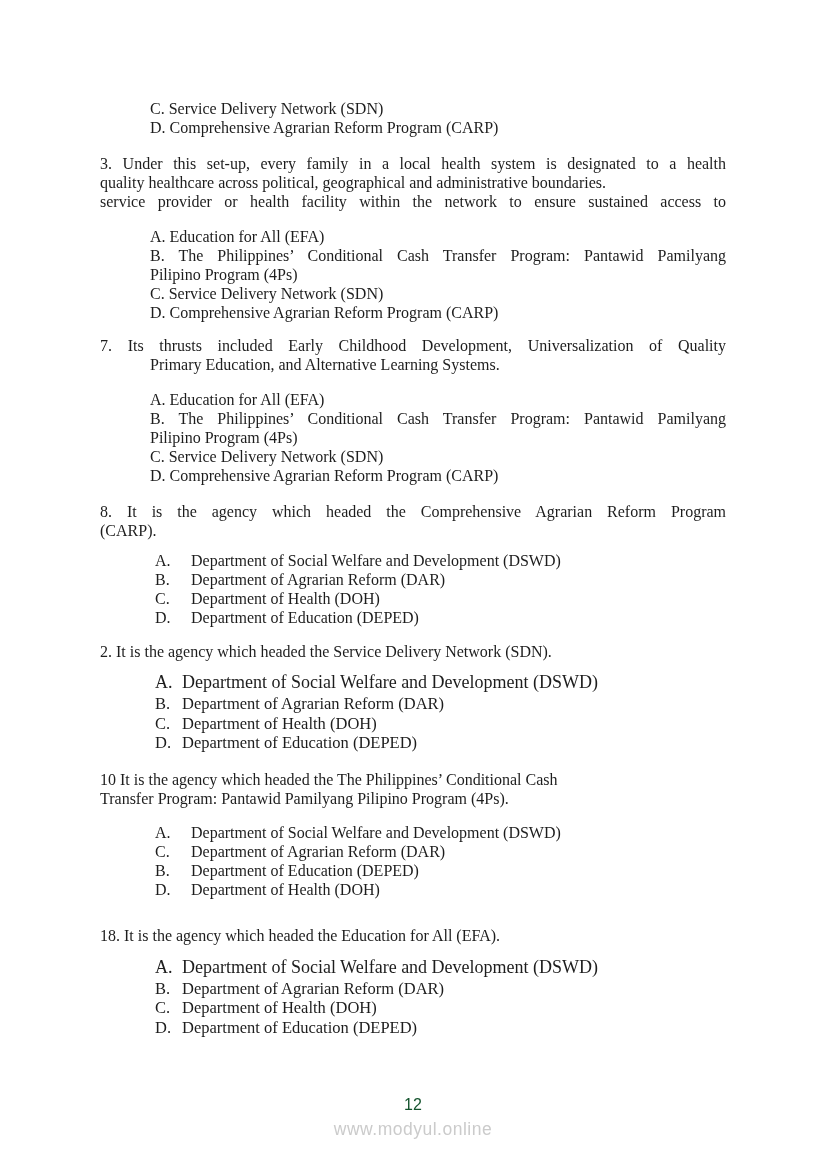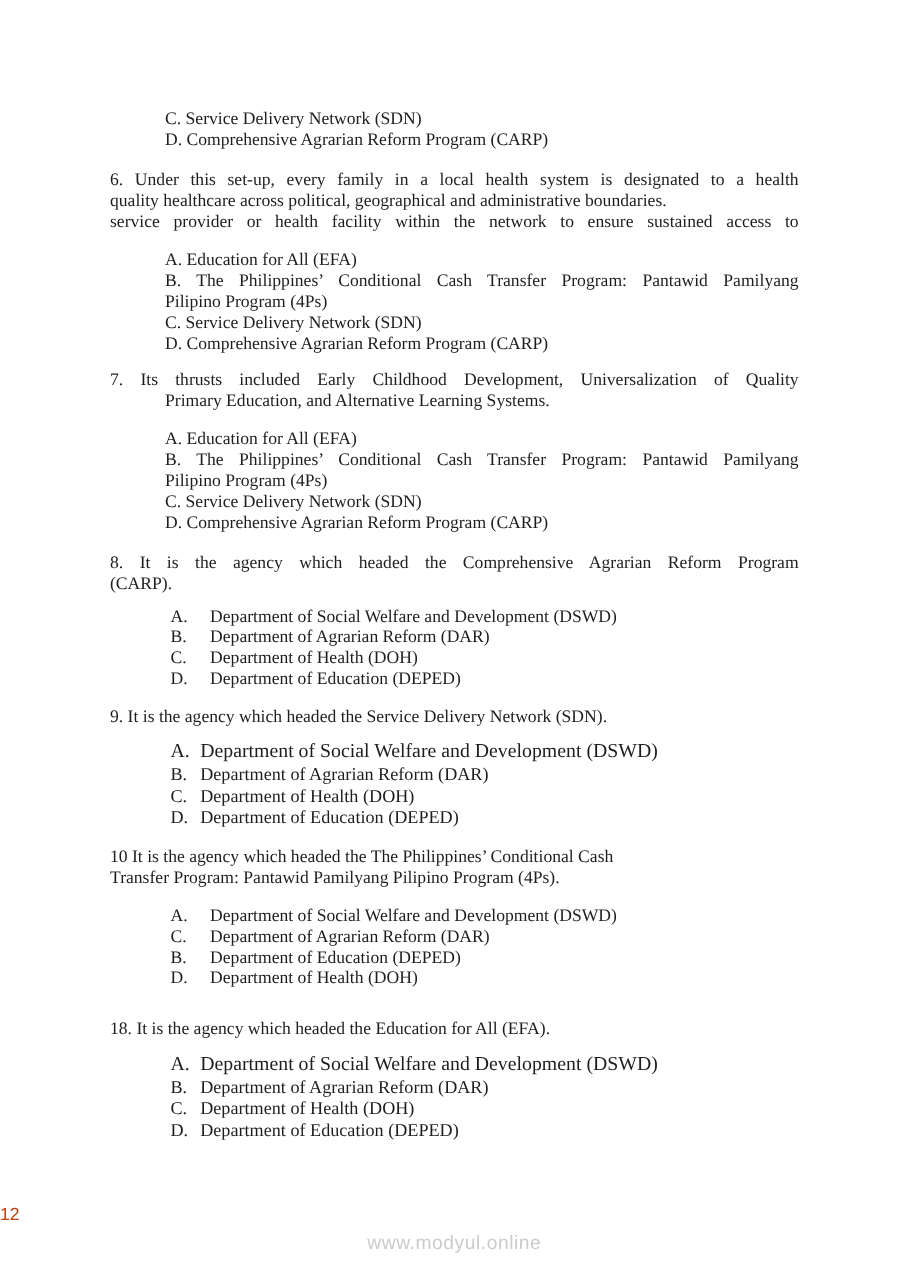--- a/index.html
+++ b/index.html
@@ -39,23 +39,24 @@
   .mt15 { margin-top: 15px; }
   .mt14 { margin-top: 14px; }
   .mt11 { margin-top: 11px; }
   .mt10 { margin-top: 10px; }
   .mt27 { margin-top: 27px; }
   .page-num {
     position: absolute;
     top: 1095px;
     left: 0;
     width: 100%;
+    text-align: center;
     font-family: "Liberation Sans", "DejaVu Sans", sans-serif;
     font-size: 16px;
-    color: #c2410c;
+    color: #14532d;
   }
   .site {
     position: absolute;
     top: 1120px;
     left: 0;
     width: 100%;
     text-align: center;
     font-family: "Liberation Sans", "DejaVu Sans", sans-serif;
     font-size: 17.5px;
     letter-spacing: 0.5px;
@@ -67,21 +68,21 @@
 
 <div class="page">
   <div class="content">
 
     <div class="opts50">
       <div class="opt-line">C. Service Delivery Network (SDN)</div>
       <div class="opt-line">D. Comprehensive Agrarian Reform Program (CARP)</div>
     </div>
 
     <div class="mt17">
-      <div class="q-line jl">6. Under this set-up, every family in a local health system is designated to a health</div>
+      <div class="q-line jl">3. Under this set-up, every family in a local health system is designated to a health</div>
       <div class="q-line">quality healthcare across political, geographical and administrative boundaries.</div>
       <div class="q-line jl">service provider or health facility within the network to ensure sustained access to</div>
     </div>
     <div class="opts50 mt16">
       <div class="opt-line">A. Education for All (EFA)</div>
       <div class="opt-line jl">B. The Philippines’ Conditional Cash Transfer Program: Pantawid Pamilyang</div>
       <div class="opt-line">Pilipino Program (4Ps)</div>
       <div class="opt-line">C. Service Delivery Network (SDN)</div>
       <div class="opt-line">D. Comprehensive Agrarian Reform Program (CARP)</div>
     </div>
@@ -103,21 +104,21 @@
       <div class="q-line">(CARP).</div>
     </div>
     <div class="opts55 lopts mt11">
       <div class="opt-row"><span class="ol">A.</span><span>Department of Social Welfare and Development (DSWD)</span></div>
       <div class="opt-row"><span class="ol">B.</span><span>Department of Agrarian Reform (DAR)</span></div>
       <div class="opt-row"><span class="ol">C.</span><span>Department of Health (DOH)</span></div>
       <div class="opt-row"><span class="ol">D.</span><span>Department of Education (DEPED)</span></div>
     </div>
 
     <div class="mt15">
-      <div class="q-line">9. It is the agency which headed the Service Delivery Network (SDN).</div>
+      <div class="q-line">2. It is the agency which headed the Service Delivery Network (SDN).</div>
     </div>
     <div class="opts55 bopts mt10">
       <div class="opt-row big"><span class="ol">A.</span><span>Department of Social Welfare and Development (DSWD)</span></div>
       <div class="opt-row"><span class="ol">B.</span><span>Department of Agrarian Reform (DAR)</span></div>
       <div class="opt-row"><span class="ol">C.</span><span>Department of Health (DOH)</span></div>
       <div class="opt-row"><span class="ol">D.</span><span>Department of Education (DEPED)</span></div>
     </div>
 
     <div class="mt17">
       <div class="q-line">10 It is the agency which headed the The Philippines’ Conditional Cash</div>

